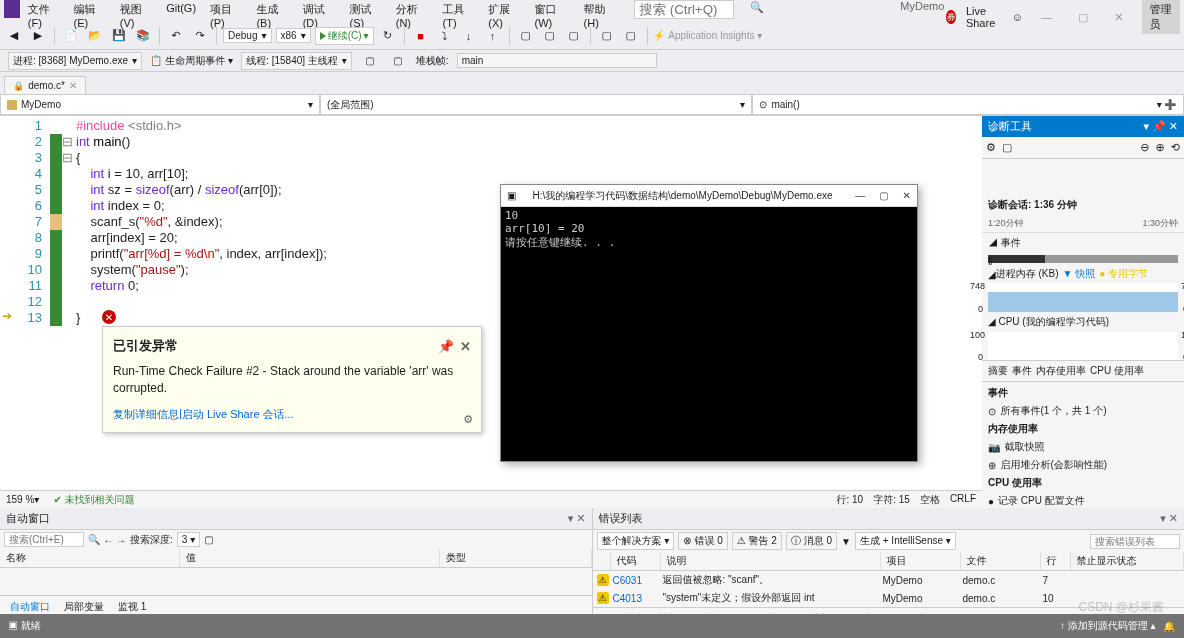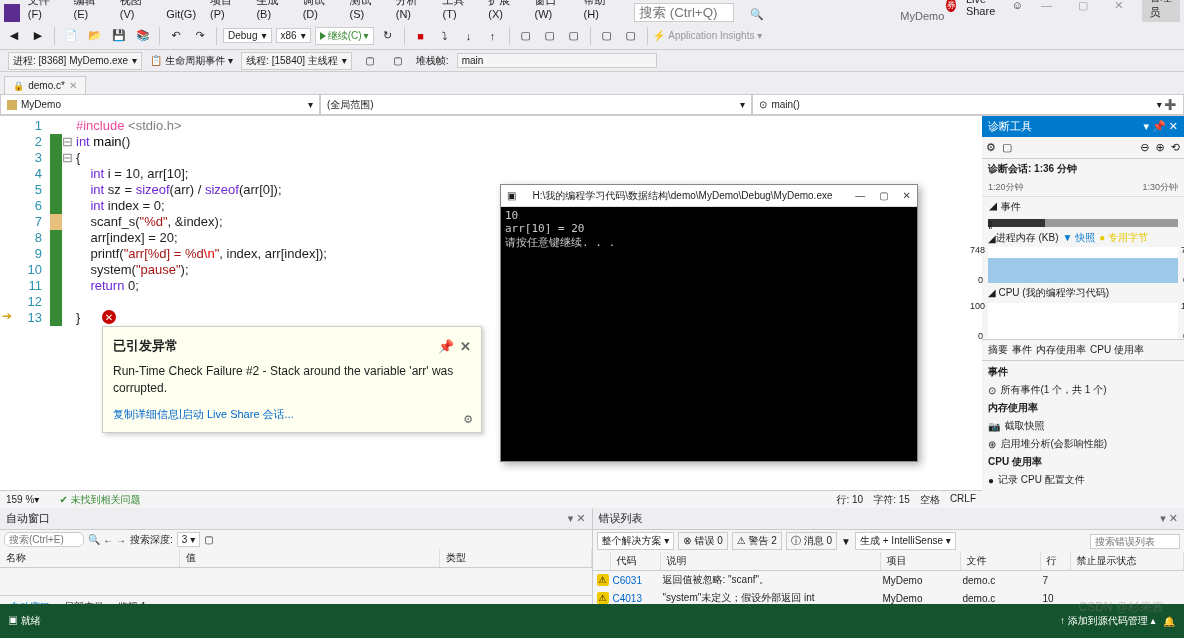--- a/index.html
+++ b/index.html
@@ -1,17 +1,17 @@
 <!DOCTYPE html>
 <html><head>
 <meta charset="utf-8">
 <style>
 * { box-sizing: border-box; margin: 0; padding: 0; font-family: "Microsoft YaHei", "Segoe UI", sans-serif; }
 body { width: 1184px; height: 638px; background: #eeeef2; font-size: 11px; color: #1e1e1e; overflow: hidden; position: relative; }
-.menubar { display: flex; align-items: flex-end; height: 22px; background: #eeeef2; padding: 0 4px; gap: 2px; }
+.menubar { display: flex; align-items: flex-start; height: 22px; background: #eeeef2; padding: 0 4px; gap: 2px; }
 .menubar .vs-icon { width: 18px; height: 18px; background: #5c2d91; display: inline-block; }
 .menubar .item { padding: 2px 6px; cursor: pointer; }
 .menubar .search { margin-left: 10px; border: 1px solid #ccc; padding: 1px 4px; width: 100px; background: #fff; color: #999; }
 .menubar .app-name { margin-left: 140px; color: #666; }
 .menubar .right { margin-left: auto; display: flex; align-items: center; gap: 10px; }
 .red-dot { width: 14px; height: 14px; border-radius: 50%; background: #c00; color: #fff; display: flex; align-items: center; justify-content: center; font-size: 9px; }
 .win-btn { padding: 2px 8px; color: #999; }
 .admin-btn { background: #d4d4d4; padding: 2px 8px; }
 .toolbar { display: flex; align-items: center; height: 28px; background: #eeeef2; padding: 0 4px; gap: 4px; border-bottom: 1px solid #ccc; }
 .tb-btn { width: 20px; height: 20px; display: flex; align-items: center; justify-content: center; cursor: pointer; }
@@ -48,21 +48,21 @@
 .exc-popup { position: absolute; left: 102px; top: 210px; width: 380px; background: #fffff0; border: 1px solid #ccc; box-shadow: 2px 2px 5px rgba(0,0,0,0.2); padding: 10px; }
 .exc-popup .title { font-weight: bold; font-size: 13px; margin-bottom: 8px; display: flex; align-items: center; }
 .exc-popup .title .icons { margin-left: auto; display: flex; gap: 6px; color: #666; }
 .exc-popup .msg { font-size: 12px; margin-bottom: 10px; line-height: 1.4; }
 .exc-popup .links { font-size: 11px; color: #0066cc; display: flex; }
 .exc-popup .gear { position: absolute; bottom: 6px; right: 8px; color: #666; }
 .right-sidebar { width: 202px; background: #f5f5f5; display: flex; flex-direction: column; }
 .diag-header { background: #007acc; color: #fff; padding: 3px 6px; font-size: 11px; display: flex; align-items: center; }
 .diag-tools { display: flex; gap: 6px; padding: 4px; border-bottom: 1px solid #ccc; align-items: center; }
 .diag-section { padding: 3px 6px; font-size: 10px; }
-.diag-title { font-weight: bold; }
+.diag-title { font-weight: bold; margin-top: 36px; }
 .timeline { display: flex; justify-content: space-between; padding: 2px 6px; font-size: 9px; color: #666; border-bottom: 1px solid #ddd; }
 .evt-bar { height: 8px; background: linear-gradient(90deg, #333 0%, #333 30%, #999 30%, #999 100%); margin: 2px 6px; }
 .mem-row { display: flex; align-items: center; padding: 2px 6px; font-size: 10px; }
 .mem-row .arrow { color: #007acc; margin: 0 4px; }
 .chart { height: 36px; margin: 0 6px; position: relative; background: #fff; }
 .chart .fill { position: absolute; bottom: 0; left: 0; right: 0; height: 70%; background: #9ec8e8; }
 .chart .lbl-l { position: absolute; left: -18px; top: -2px; font-size: 9px; }
 .chart .lbl-l2 { position: absolute; left: -10px; bottom: -2px; font-size: 9px; }
 .chart .lbl-r { position: absolute; right: -18px; top: -2px; font-size: 9px; }
 .chart .lbl-r2 { position: absolute; right: -10px; bottom: -2px; font-size: 9px; }
@@ -81,21 +81,21 @@
 .panel-title .controls { margin-left: auto; display: flex; gap: 4px; color: #666; }
 .filter-row { display: flex; padding: 2px 4px; gap: 4px; align-items: center; font-size: 10px; }
 .filter-row input, .filter-row .dd { border: 1px solid #ccc; padding: 1px 4px; background: #fff; font-size: 10px; }
 .cols { display: flex; border-bottom: 1px solid #ccc; background: #f5f5f5; }
 .cols div { padding: 2px 6px; font-size: 10px; border-right: 1px solid #ddd; }
 .err-row { display: flex; padding: 2px 4px; font-size: 10px; align-items: center; }
 .err-row .ico { width: 12px; height: 12px; background: #f0c800; color: #000; display: flex; align-items: center; justify-content: center; border-radius: 2px; font-size: 9px; margin-right: 4px; }
 .bottom-tabs { display: flex; padding: 2px 4px; gap: 2px; font-size: 10px; border-top: 1px solid #ccc; }
 .bottom-tabs .bt { padding: 2px 6px; cursor: pointer; }
 .bottom-tabs .bt.active { color: #007acc; border-bottom: 2px solid #007acc; }
-.statusbar { position: absolute; left: 0; right: 0; bottom: 0; height: 34px; background: #14532d; color: #fff; display: flex; align-items: center; padding: 7px 8px; font-size: 10px; }
+.statusbar { position: absolute; left: 0; right: 0; bottom: 0; height: 24px; background: #737373; color: #fff; display: flex; align-items: center; padding: 7px 8px; font-size: 10px; }
 .statusbar .right { margin-left: auto; display: flex; gap: 8px; align-items: center; }
 .watermark { position: absolute; right: 20px; bottom: 22px; color: rgba(120,120,120,0.4); font-size: 12px; }
 </style>
 </head>
 <body>
 
 <div class="menubar">
   <span class="vs-icon"></span>
   <span class="item">文件(F)</span>
   <span class="item">编辑(E)</span>
@@ -352,37 +352,37 @@
         <span>✕</span>
       </span>
   </div>
   <div class="console-body">10
 arr[10] = 20
 请按任意键继续. . .</div>
 </div>
 
 <div class="status-row">
   <span>159 %</span> ▾
-  <span style="margin-left:20px;color:#388a34">✔ <span>未找到相关问题</span></span>
+  <span style="margin-left:14px;color:#388a34">✔ <span>未找到相关问题</span></span>
   <div class="right-info">
     <span>行: 10</span>
     <span>字符: 15</span>
     <span>空格</span>
     <span>CRLF</span>
   </div>
 </div>
 
 <div class="bottom-panel">
   <div class="bottom-left">
     <div class="panel-title">
         <span>自动窗口</span>
         <span class="controls">▾ ✕</span>
       </div>
     <div class="filter-row">
-      <input style="width: 80px; border-radius: 6px;" placeholder="搜索(Ctrl+E)">
+      <input style="width: 80px;" placeholder="搜索(Ctrl+E)">
       <span>🔍 ← → </span>
         <span>搜索深度:</span>
       <span class="dd"><span>3</span> ▾</span>
       <span>▢</span>
     </div>
     <div class="cols">
       <div style="width:180px">名称</div>
       <div style="width:260px">值</div>
       <div style="flex:1">类型</div>
     </div>

